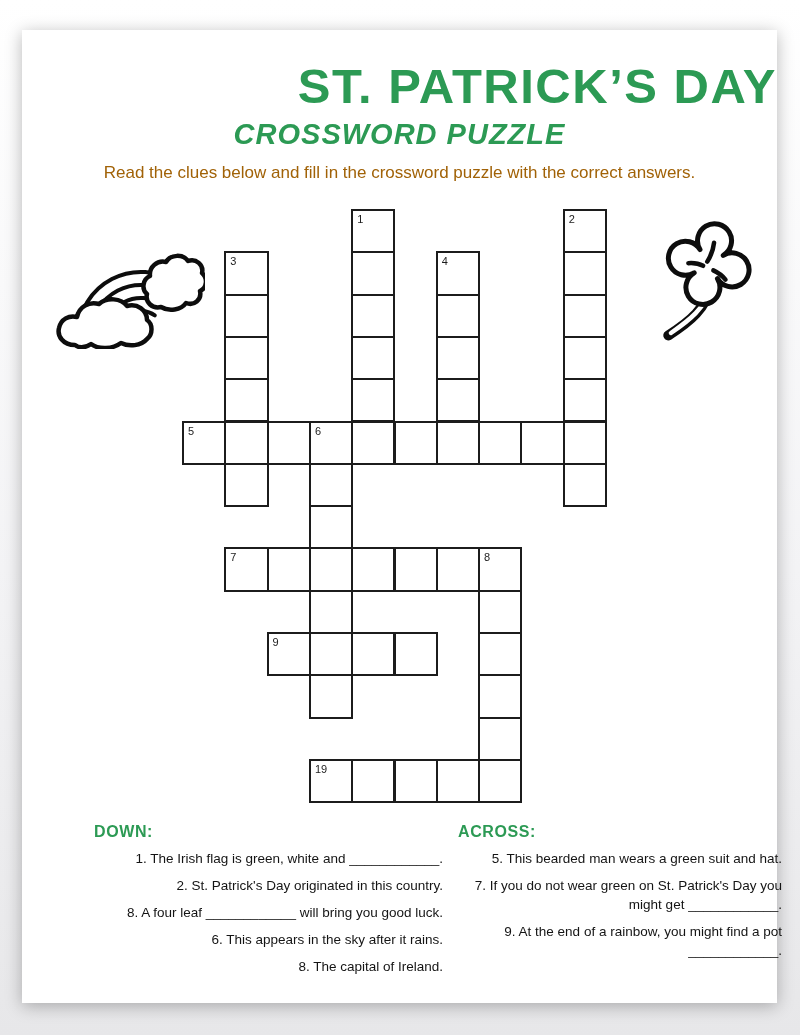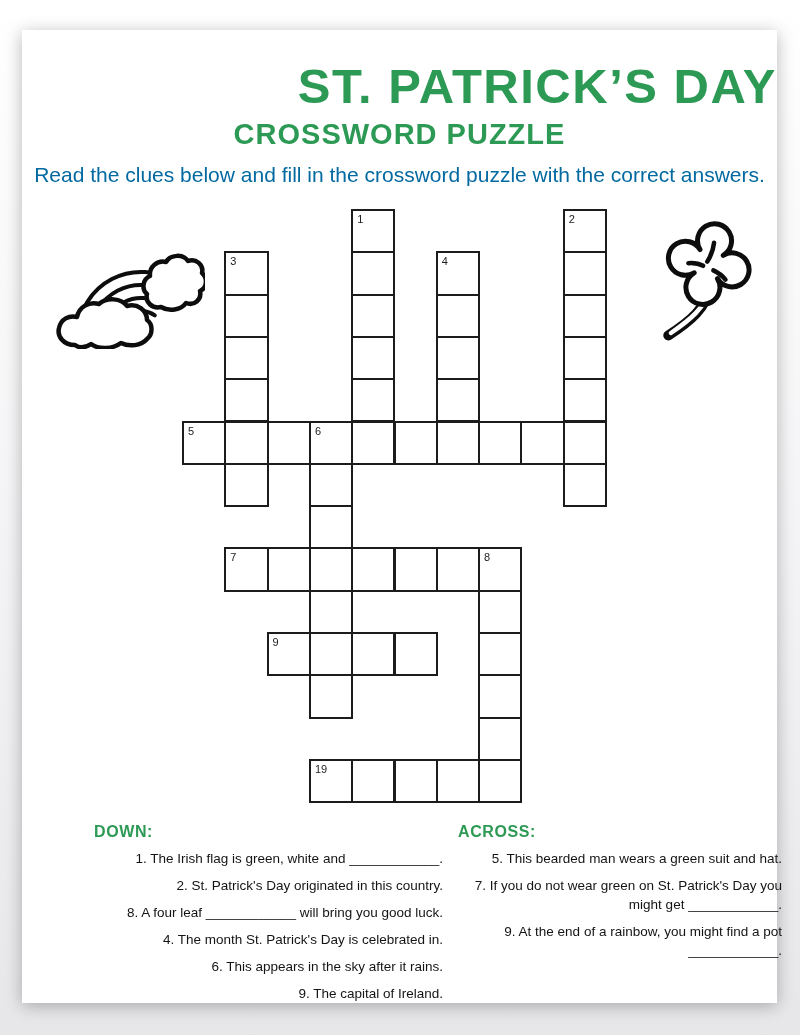--- a/index.html
+++ b/index.html
@@ -15,25 +15,25 @@
     box-shadow:0 3px 16px rgba(0,0,0,.28);
   }
   .title{
     position:absolute;left:0;top:28px;width:100%;
     text-align:right;color:var(--green,#2c9a54);
     font-size:49px;font-weight:800;letter-spacing:1.5px;
   }
   .subtitle{
     position:absolute;left:0;top:88px;width:100%;
     text-align:center;color:var(--green,#2c9a54);
-    font-size:29px;font-weight:800;letter-spacing:1px;
+    font-size:29px;font-weight:800;letter-spacing:1px;font-style:italic;
   }
   .instructions{
     position:absolute;left:0;top:133px;width:100%;
-    text-align:center;color:#0369a1;font-size:21px;
+    text-align:center;color:#a16207;font-size:17px;
   }
   .grid{position:absolute;left:160px;top:179px;}
   .cell{
     position:absolute;background:#fff;border:2px solid #1c1c1c;
     box-sizing:border-box;
   }
   .cellnum{
     display:block;padding:2px 0 0 4px;
     font-size:11px;color:#1c1c1c;line-height:12px;
   }
@@ -162,23 +162,22 @@
       <div class="cell" style="left: 253.8px; top: 549.9px; height: 44.3px; width: 44.3px; border-color: rgb(28, 28, 28);"></div>
       <div class="cell" style="left: 296.1px; top: 549.9px; height: 44.3px; width: 44.3px; border-color: rgb(28, 28, 28);"></div>
     </div>
 
   <div class="clues clues-down">
     <p class="clue-heading">DOWN:</p>
     <div class="clue-list">
         <p class="clue">1. The Irish flag is green, white and ____________.</p>
         <p class="clue">2. St. Patrick's Day originated in this country.</p>
         <p class="clue">8. A four leaf ____________ will bring you good luck.</p>
-        <p class="clue">4. The month St. Patrick's Day is celebrated in.</p>
         <p class="clue">6. This appears in the sky after it rains.</p>
-        <p class="clue">9. The capital of Ireland.</p>
+        <p class="clue">8. The capital of Ireland.</p>
       </div>
   </div>
 
   <div class="clues clues-across">
     <p class="clue-heading">ACROSS:</p>
     <div class="clue-list">
         <p class="clue">5. This bearded man wears a green suit and hat.</p>
         <p class="clue">7. If you do not wear green on St. Patrick's Day you might get ____________.</p>
         <p class="clue">9. At the end of a rainbow, you might find a pot ____________.</p>
       </div>

